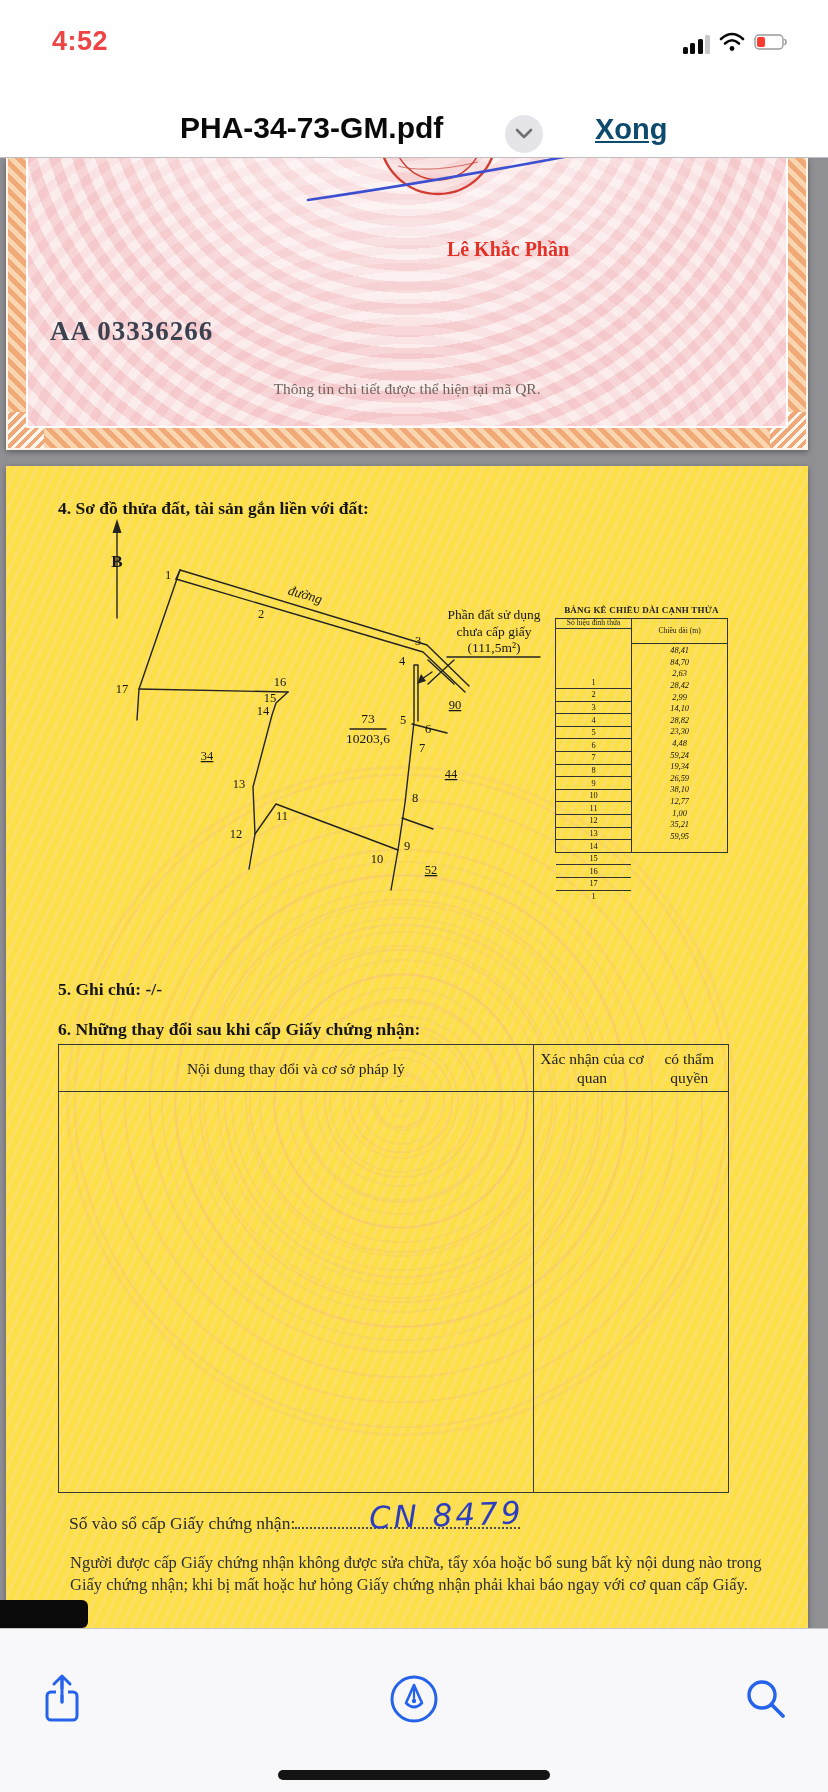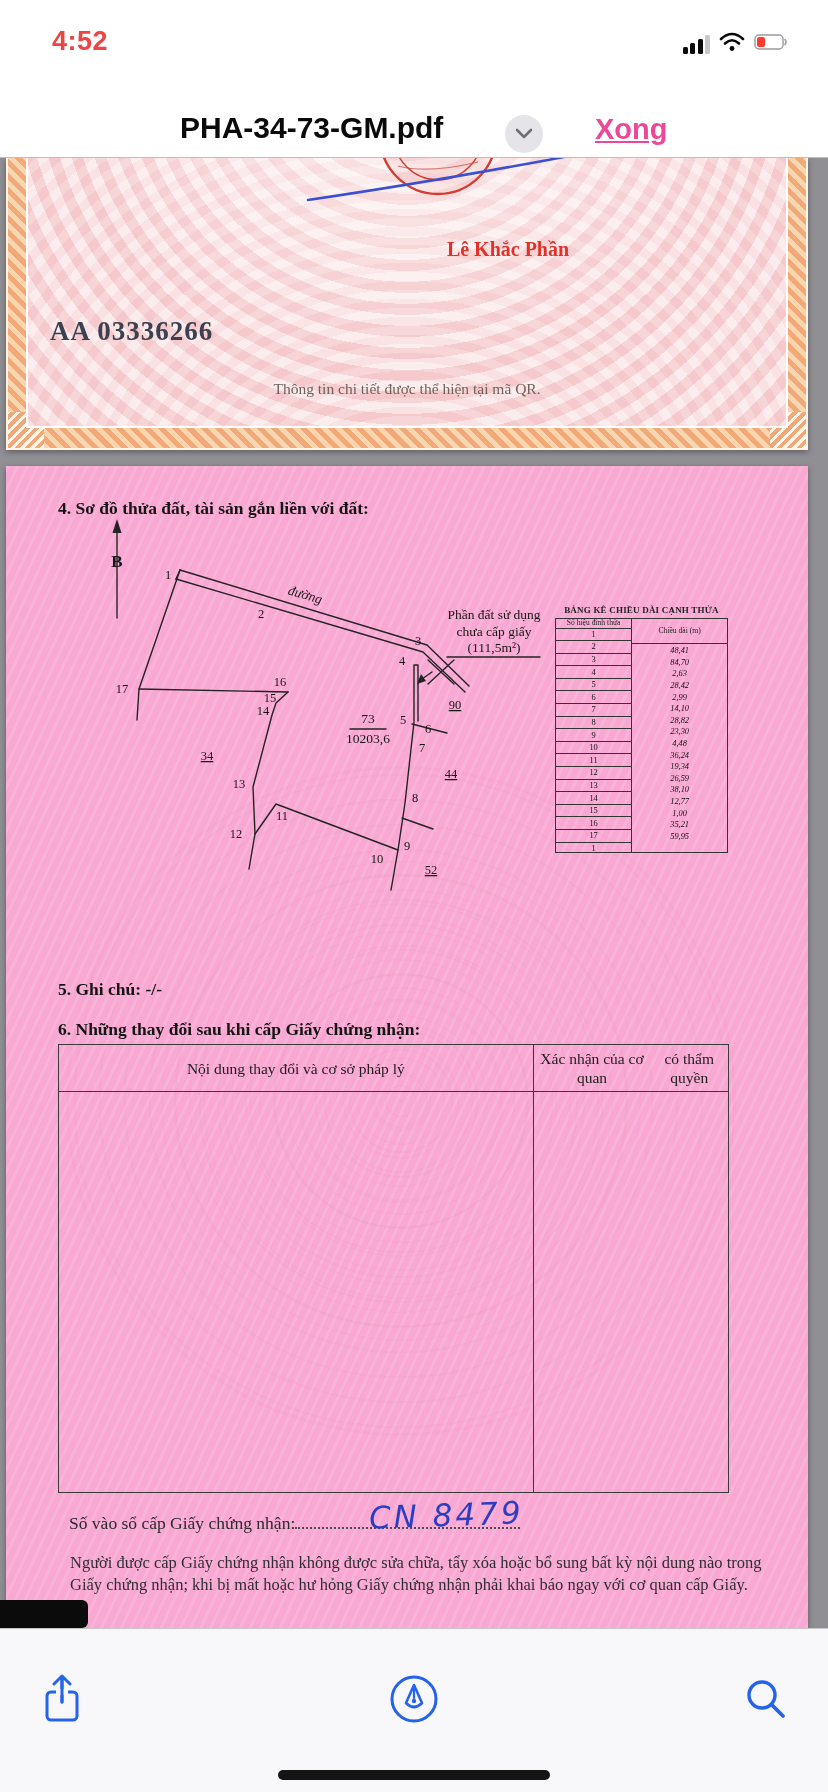--- a/index.html
+++ b/index.html
@@ -12,21 +12,21 @@
               border-bottom:1px solid #bdbdc2;}
   #status-time{left:52px;top:26px;font-size:27px;font-weight:bold;color:#ef4444;letter-spacing:.5px;}
   #status-icons{right:40px;top:32px;display:flex;align-items:center;gap:9px;}
   .bars{display:flex;align-items:flex-end;gap:2.5px;height:20px;}
   .bar{width:5px;border-radius:1.5px;background:#0a0a0a;}
   .bar.dim{background:#c8c8cc;}
   #doc-title-row{left:0;top:111px;width:724px;height:60px;}
   #doc-title{left:180px;top:0;font-size:30px;font-weight:bold;color:#0a0a0a;}
   #title-chevron{left:505px;top:4px;width:38px;height:38px;border-radius:50%;background:#e4e4e9;
                  display:flex;align-items:center;justify-content:center;}
-  #done-link{left:595px;top:2px;font-size:29px;font-weight:bold;color:#ec4899;text-decoration:underline;}
+  #done-link{left:595px;top:2px;font-size:29px;font-weight:bold;color:#0c4a6e;text-decoration:underline;}
 
   
   #page1{left:6px;top:158px;width:802px;height:292px;background:#fdf3e6;box-shadow:0 2px 6px rgba(0,0,0,.35);}
   #page1-frame{position:absolute;inset:0;}
   .frame-edge{position:absolute;background:
      repeating-linear-gradient(45deg,#f2a978 0 5px,#fad6b0 5px 10px);}
   #fe-left{left:2px;top:0;bottom:2px;width:18px;}
   #fe-right{right:2px;top:0;bottom:2px;width:18px;}
   #fe-bottom{left:2px;right:2px;bottom:2px;height:20px;}
   .corner{position:absolute;width:36px;height:36px;bottom:2px;
@@ -41,21 +41,21 @@
        repeating-radial-gradient(circle at 50% 160%, rgba(255,255,255,.25) 0 9px, rgba(242,178,183,.18) 9px 18px);
      overflow:hidden;}
   #owner-name{left:340px;top:80px;width:280px;text-align:center;
      font-family:"Liberation Serif",serif;font-weight:bold;font-size:20px;color:#e33128;}
   #serial-no{left:22px;top:158px;font-family:"Liberation Serif",serif;font-weight:600;
      font-size:27px;color:#3c4150;letter-spacing:1px;}
   #qr-note{left:0;right:0;top:222px;text-align:center;font-family:"Liberation Serif",serif;
      font-size:15.5px;color:#6e635a;}
 
   
-  #page2{left:6px;top:466px;width:802px;height:1162px;background:#f9a8d4;
+  #page2{left:6px;top:466px;width:802px;height:1162px;background:#fde047;
      box-shadow:0 2px 6px rgba(0,0,0,.35);overflow:hidden;
      font-family:"Liberation Serif",serif;color:#1c1c1c;}
   #page2-texture{position:absolute;inset:0;background:
      repeating-linear-gradient(115deg, rgba(247,216,227,.22) 0 3px, rgba(255,255,255,0) 3px 9px);}
   #watermark{left:60px;top:300px;width:670px;height:670px;border-radius:50%;
      background:repeating-radial-gradient(circle, rgba(231,146,173,.13) 0 2.5px, rgba(255,255,255,0) 2.5px 25px);
      box-shadow:0 0 0 3px rgba(231,146,173,.10) inset;}
   #watermark2{left:150px;top:390px;width:490px;height:490px;border-radius:50%;
      background:repeating-radial-gradient(circle, rgba(231,146,173,.10) 0 2px, rgba(255,255,255,0) 2px 14px);}
 
@@ -68,21 +68,21 @@
   .ml-north{font:bold 17px "Liberation Serif",serif;fill:#161616;}
   .ml-road{font:italic 13.5px "Liberation Serif",serif;fill:#161616;}
   .ml-parcel{font:12.5px "Liberation Serif",serif;fill:#161616;}
   .ml-frac{font:13.5px "Liberation Serif",serif;fill:#161616;}
   .ml-ann{font:13.5px "Liberation Serif",serif;fill:#161616;}
 
   
   #edge-table{left:549px;top:139px;width:173px;}
   #edge-table-title{text-align:center;font-weight:bold;font-size:9px;letter-spacing:.2px;color:#222;}
   #edge-table-box{margin-top:3px;height:233px;border:1.3px solid #333;display:flex;}
-  #et-col1{width:44%;border-right:1.1px solid #333;display:flex;flex-direction:column;}
+  #et-col1{width:44%;border-right:1.1px solid #333;display:flex;flex-direction:column;gap:48px;}
   #et-col1-hd,#et-col2-hd{height:24px;border-bottom:1.1px solid #333;display:flex;align-items:center;
       justify-content:center;text-align:center;font-size:7.6px;line-height:8.5px;color:#222;}
   .et-cell{height:11.6px;border-bottom:1px solid #333;font-size:8.4px;display:flex;
       align-items:center;justify-content:center;color:#111;}
   .et-cell:last-child{border-bottom:none;}
   #et-col2{flex:1;display:flex;flex-direction:column;}
   #et-col2-body{padding-top:1px;}
   .et-val{height:11.6px;font-size:8.4px;display:flex;align-items:center;justify-content:center;color:#111;font-style:italic;}
 
   #sec5-title{left:52px;top:513px;}
@@ -265,21 +265,21 @@
         <div id="et-col2-body">
             <div class="et-val">48,41</div>
             <div class="et-val">84,70</div>
             <div class="et-val">2,63</div>
             <div class="et-val">28,42</div>
             <div class="et-val">2,99</div>
             <div class="et-val">14,10</div>
             <div class="et-val">28,82</div>
             <div class="et-val">23,30</div>
             <div class="et-val">4,48</div>
-            <div class="et-val">36,24</div>
+            <div class="et-val">59,24</div>
             <div class="et-val">19,34</div>
             <div class="et-val">26,59</div>
             <div class="et-val">38,10</div>
             <div class="et-val">12,77</div>
             <div class="et-val">1,00</div>
             <div class="et-val">35,21</div>
             <div class="et-val">59,95</div>
           </div>
       </div>
     </div>

